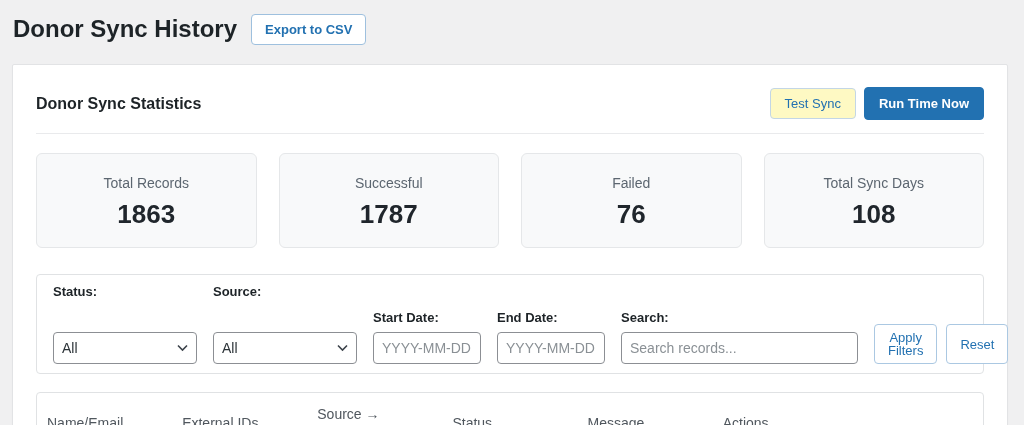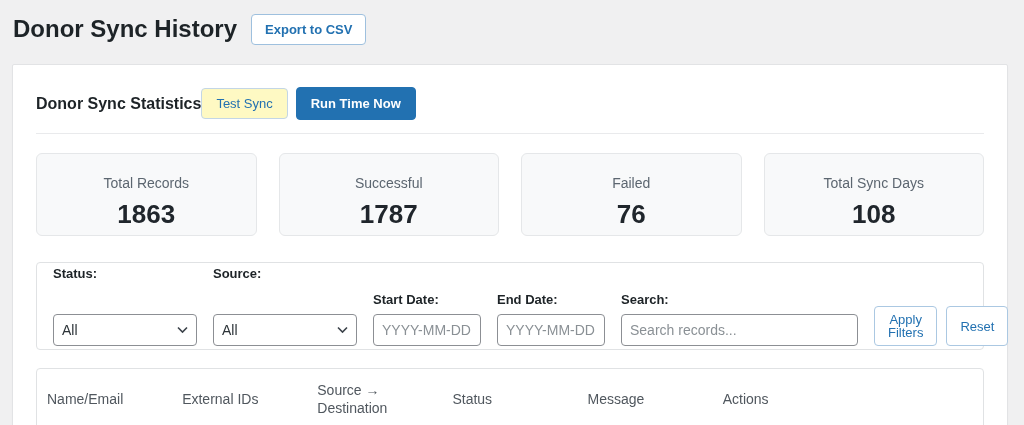--- a/index.html
+++ b/index.html
@@ -20,46 +20,46 @@
     padding:8px 13px; font-weight:600;
   }
 
   
   .card {
     background:#fff; border:1px solid #e2e3e5; border-radius:2px;
     box-shadow:0 1px 1px rgba(0,0,0,.04);
     margin:19px 16px 0 12px;
     padding:22px 23px 24px;
   }
-  .card-head { display:flex; justify-content:flex-start; align-items:center; }
+  .card-head { display:flex; justify-content:space-between; align-items:center; }
   .card-title { font-size:16px; font-weight:700; margin:0; color:#1d2327; }
   .head-buttons { display:flex; gap:8px; align-items:center; }
   .btn-secondary {
     background:#fef9c3; color:#2271b1; border:1px solid #c3d6e6;
     padding:8px 14px; font-weight:400;
   }
   .btn-primary {
     background:#2271b1; color:#fff; border:1px solid #2271b1;
     padding:9px 14px; font-weight:600;
   }
   .divider { border:0; border-bottom:1px solid #e9eaec; margin:13px 0 19px; }
 
   
   .stats-row { display:flex; gap:22px; }
   .stat-box {
     flex:1; background:#f8f9fa; border:1px solid #e5e7e9; border-radius:6px;
-    text-align:center; padding:21px 10px 6px;
+    text-align:center; padding:21px 10px 18px;
   }
   .stat-label { font-size:14px; color:#5c6670; margin-bottom:8px; }
   .stat-value { font-size:26px; font-weight:700; color:#20262c; line-height:30px; }
 
   
   .filter-bar {
     border:1px solid #e0e2e4; border-radius:4px;
-    margin-top:26px; padding:3px 16px;
+    margin-top:26px; padding:9px 16px;
     display:flex; align-items:flex-end; gap:16px;
   }
   .filter-group { display:flex; flex-direction:column; }
   .filter-label { font-size:13px; font-weight:700; margin-bottom:7px; color:#1d2327; }
   select, input[type="text"] {
     font-family:inherit; font-size:14px; height:32px;
     border:1px solid #8c8f94; border-radius:4px;
     color:#2c3338; background:#fff; padding:0 8px; outline:none;
   }
   input::placeholder { color:#8a9095; opacity:1; }

